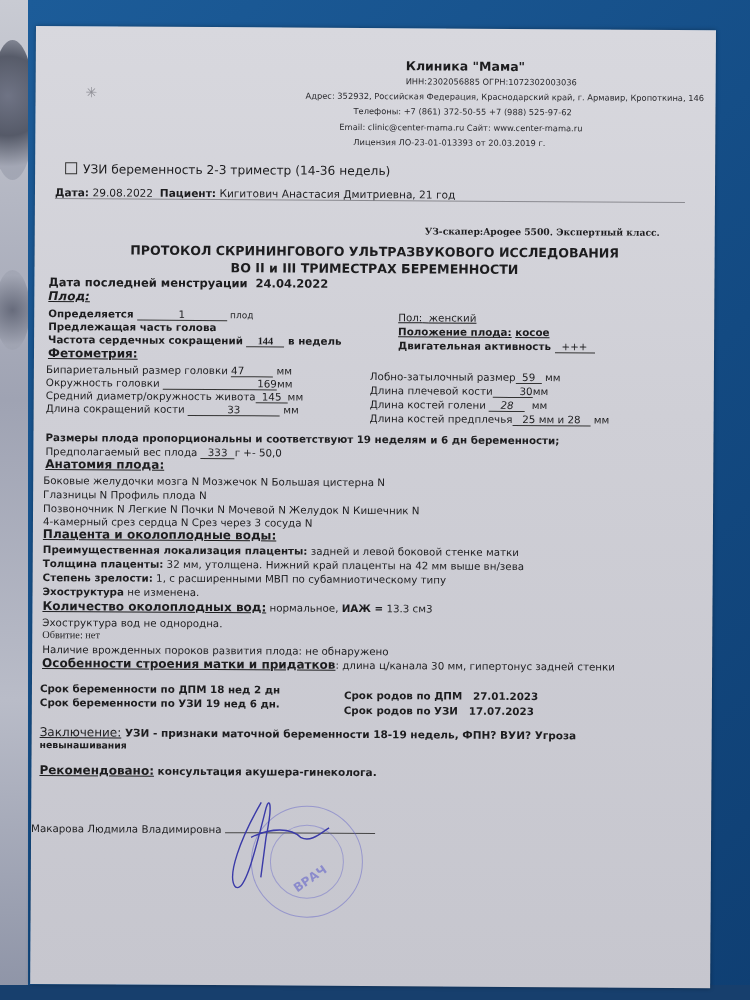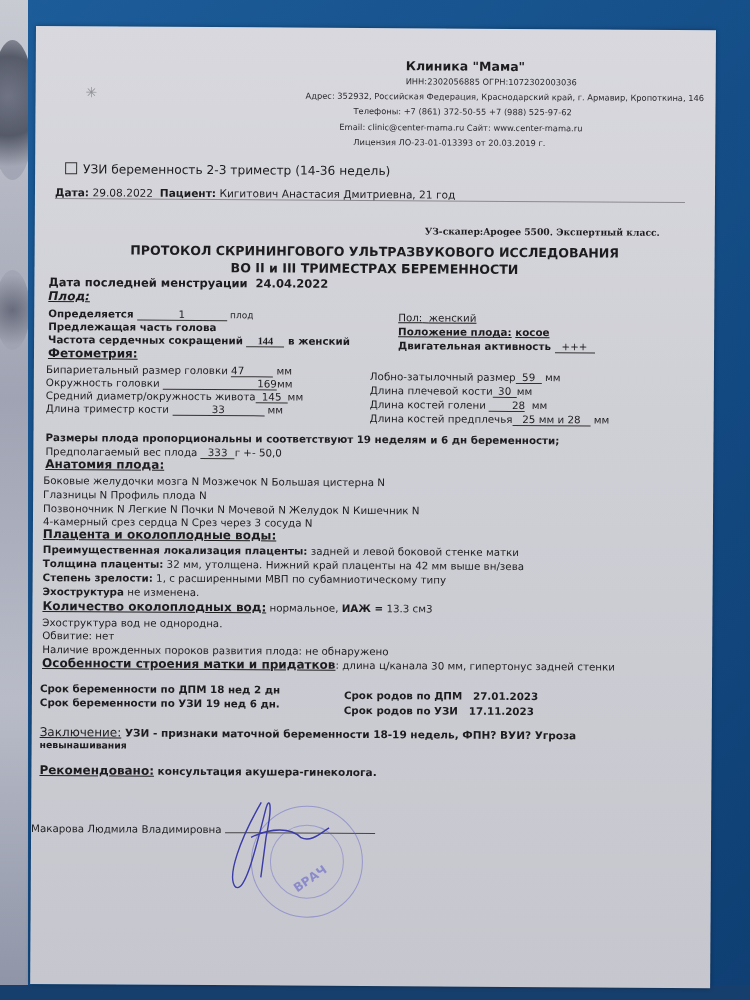--- a/index.html
+++ b/index.html
@@ -78,43 +78,43 @@
 
   <div class="abs sec" style="left:14px;top:263px;font-style:italic;">Плод:</div>
 
   <div class="abs f10" style="left:14px;top:281px;">
     <b>Определяется</b> <span class="blank" style="width:90px;">1</span> <span style="font-size:9px;">плод</span>
   </div>
   <div class="abs f10" style="left:14px;top:294px;font-weight:bold;">
     <span>Предлежащая часть</span> <span>голова</span>
   </div>
   <div class="abs f10" style="left:14px;top:307px;font-weight:bold;">
-    <span>Частота сердечных сокращений</span> <span class="blank" style="width:38px;font-family:Liberation Serif, serif;">144</span> <span>в женский</span>
+    <span>Частота сердечных сокращений</span> <span class="blank" style="width:38px;font-family:Liberation Serif, serif;">144</span> <span>в недель</span>
   </div>
 
   <div class="abs f10" style="left:364px;top:283px;font-weight:normal;">
     <span class="u">Пол:</span><span class="u">&nbsp; </span><span class="u">женский</span>
   </div>
   <div class="abs f10" style="left:364px;top:297px;font-weight:bold;">
     <span class="u">Положение плода:</span> <span class="u">косое</span>
   </div>
   <div class="abs f10" style="left:364px;top:311px;font-weight:bold;">
     <span>Двигательная активность</span> <span class="blank" style="width:40px;font-weight:normal;">+++</span>
   </div>
 
   <div class="abs sec" style="left:14px;top:320px;">Фетометрия:</div>
 
   <div class="abs f10" style="left:12px;top:337px;"><span>Бипариетальный размер головки</span> <span class="blank" style="width:42px;text-align:left;">47</span> <span>мм</span></div>
   <div class="abs f10" style="left:12px;top:350px;"><span>Окружность головки</span> <span class="blank" style="width:114px;text-align:right;">169</span><span>мм</span></div>
   <div class="abs f10" style="left:12px;top:363px;"><span>Средний диаметр/окружность живота</span><span class="blank" style="width:32px;">145</span><span>мм</span></div>
-  <div class="abs f10" style="left:12px;top:376px;"><span>Длина триместр кости</span> <span class="blank" style="width:92px;">33</span> <span>мм</span></div>
+  <div class="abs f10" style="left:12px;top:376px;"><span>Длина сокращений кости</span> <span class="blank" style="width:92px;">33</span> <span>мм</span></div>
 
   <div class="abs f10" style="left:336px;top:342px;"><span>Лобно-затылочный размер</span><span class="blank" style="width:26px;">59</span> <span>мм</span></div>
-  <div class="abs f10" style="left:336px;top:356px;"><span>Длина плечевой кости</span><span class="blank" style="width:24px;text-align:center;">30</span><span>мм</span></div>
-  <div class="abs f10" style="left:336px;top:370px;"><span>Длина костей голени</span> <span class="blank" style="width:36px;text-align:right;">28</span>&nbsp; <span>мм</span></div>
+  <div class="abs f10" style="left:336px;top:356px;"><span>Длина плечевой кости</span><span class="blank" style="width:40px;text-align:right;">30</span><span>мм</span></div>
+  <div class="abs f10" style="left:336px;top:370px;"><span>Длина костей голени</span> <span class="blank" style="width:36px;text-align:center;font-style:italic;">28</span>&nbsp; <span>мм</span></div>
   <div class="abs f10" style="left:336px;top:384px;"><span>Длина костей предплечья</span><span class="blank" style="width:78px;">25 мм и 28</span> <span>мм</span></div>
 
   <div class="abs f10" style="left:12px;top:405px;font-weight:bold;">Размеры плода пропорциональны и соответствуют 19 неделям и 6 дн беременности;</div>
   <div class="abs f10" style="left:12px;top:419px;">
     <span>Предполагаемый вес плода</span> <span class="blank" style="width:34px;">333</span><span>г  +- 50,0</span>
   </div>
 
   <div class="abs sec" style="left:12px;top:431px;">Анатомия плода:</div>
   <div class="abs f10" style="left:10px;top:448px;">Боковые желудочки мозга N Мозжечок N Большая цистерна N</div>
   <div class="abs f10" style="left:10px;top:462px;">Глазницы N Профиль плода N</div>
@@ -124,31 +124,31 @@
   <div class="abs sec" style="left:10px;top:501px;">Плацента и околоплодные воды:</div>
   <div class="abs f10" style="left:10px;top:517px;"><b>Преимущественная локализация плаценты:</b> <span>задней и левой боковой стенке матки</span></div>
   <div class="abs f10" style="left:10px;top:531px;"><b>Толщина плаценты:</b> <span>32 мм, утолщена. Нижний край плаценты на 42 мм выше вн/зева</span></div>
   <div class="abs f10" style="left:10px;top:545px;"><b>Степень зрелости:</b> <span>1, с расширенными МВП по субамниотическому типу</span></div>
   <div class="abs f10" style="left:10px;top:559px;"><b>Эхоструктура</b> <span>не изменена.</span></div>
 
   <div class="abs" style="left:10px;top:573px;font-size:10.3px;">
     <span class="sec">Количество околоплодных вод:</span> <span>нормальное,</span> <b>ИАЖ =</b> <span>13.3 см3</span>
   </div>
   <div class="abs f10" style="left:10px;top:590px;">Эхоструктура вод не однородна.</div>
-  <div class="abs f10" style="left:10px;top:603px;">Обвитие: нет</div>
+  <div class="abs f10" style="left:10px;top:603px;font-family:Liberation Serif, serif;">Обвитие: нет</div>
   <div class="abs f10" style="left:10px;top:617px;">Наличие врожденных пороков развития плода: не обнаружено</div>
 
   <div class="abs" style="left:10px;top:630px;font-size:10.3px;">
     <span class="sec">Особенности строения матки и придатков</span><span>: длина ц/канала 30 мм, гипертонус задней стенки</span>
   </div>
 
   <div class="abs f10" style="left:8px;top:656px;font-weight:bold;">Срок беременности по ДПМ 18 нед 2 дн</div>
   <div class="abs f10" style="left:8px;top:670px;font-weight:bold;">Срок беременности по УЗИ  19 нед 6 дн.</div>
   <div class="abs f10" style="left:312px;top:661px;font-weight:bold;"><span>Срок родов по ДПМ</span>&nbsp;&nbsp; <span>27.01.2023</span></div>
-  <div class="abs f10" style="left:312px;top:676px;font-weight:bold;"><span>Срок родов по УЗИ</span>&nbsp;&nbsp; <span>17.11.2023</span></div>
+  <div class="abs f10" style="left:312px;top:676px;font-weight:bold;"><span>Срок родов по УЗИ</span>&nbsp;&nbsp; <span>17.07.2023</span></div>
 
   <div class="abs" style="left:8px;top:699px;font-size:10.5px;font-weight:bold;">
     <span class="sec" style="font-weight:normal;font-size:12px;">Заключение:</span> <span>УЗИ - признаки маточной беременности 18-19 недель, ФПН? ВУИ? Угроза</span>
   </div>
   <div class="abs" style="left:8px;top:713px;font-size:9.3px;font-weight:bold;">невынашивания</div>
 
   <div class="abs" style="left:8px;top:737px;font-size:10.5px;font-weight:bold;">
     <span class="sec" style="font-size:12px;">Рекомендовано:</span> <span>консультация акушера-гинеколога.</span>
   </div>
 

